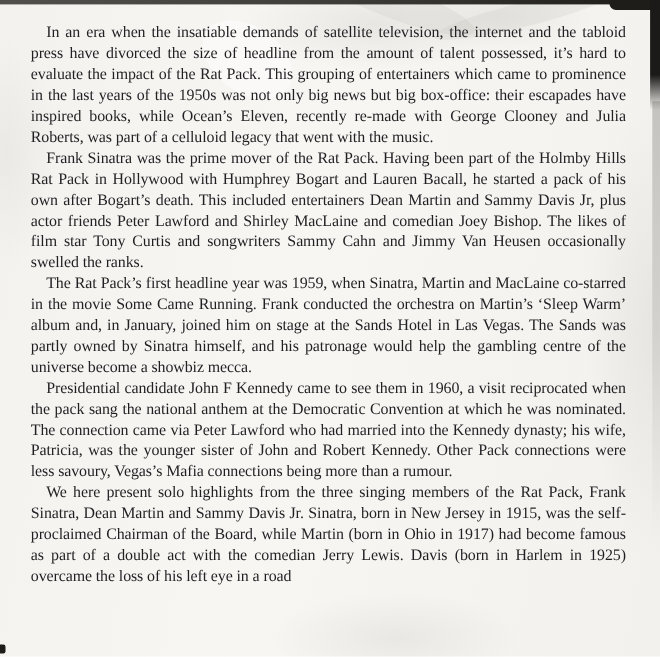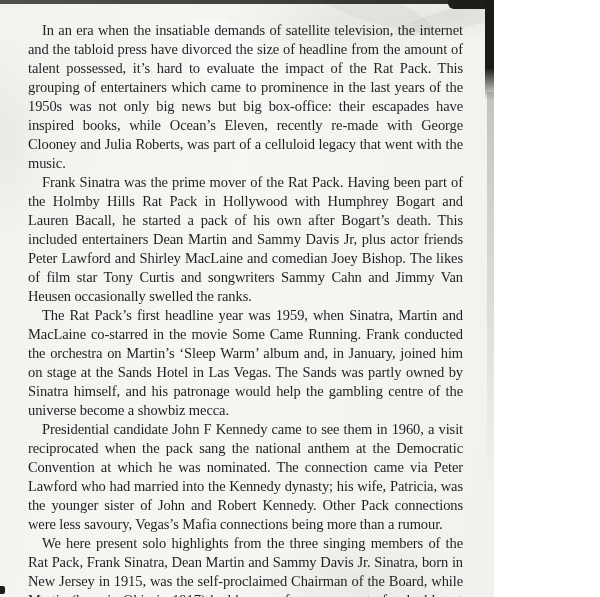--- a/index.html
+++ b/index.html
@@ -2,21 +2,21 @@
 <html><head>
 <meta charset="utf-8">
 <style>
   html, body {
     margin: 0;
     padding: 0;
     background: #ffffff;
   }
   .page {
     position: relative;
-    width: 494px;
+    width: 600px;
     height: 597px;
     overflow: hidden;
     background:
       radial-gradient(ellipse 170px 60px at 340px 22px, rgba(195,195,188,0.30), rgba(195,195,188,0) 70%),
       radial-gradient(ellipse 120px 45px at 455px 14px, rgba(198,198,190,0.26), rgba(198,198,190,0) 70%),
       radial-gradient(ellipse 60px 140px at 6px 140px, rgba(205,205,198,0.25), rgba(205,205,198,0) 75%),
       radial-gradient(ellipse 150px 55px at 360px 580px, rgba(200,200,192,0.28), rgba(200,200,192,0) 75%),
       radial-gradient(ellipse 90px 300px at 596px 300px, rgba(185,183,176,0.22), rgba(185,183,176,0) 70%),
       linear-gradient(100deg, #f3f2ef 0%, #f7f6f3 45%, #f2f1ee 100%);
     font-family: "Liberation Serif", "DejaVu Serif", serif;

